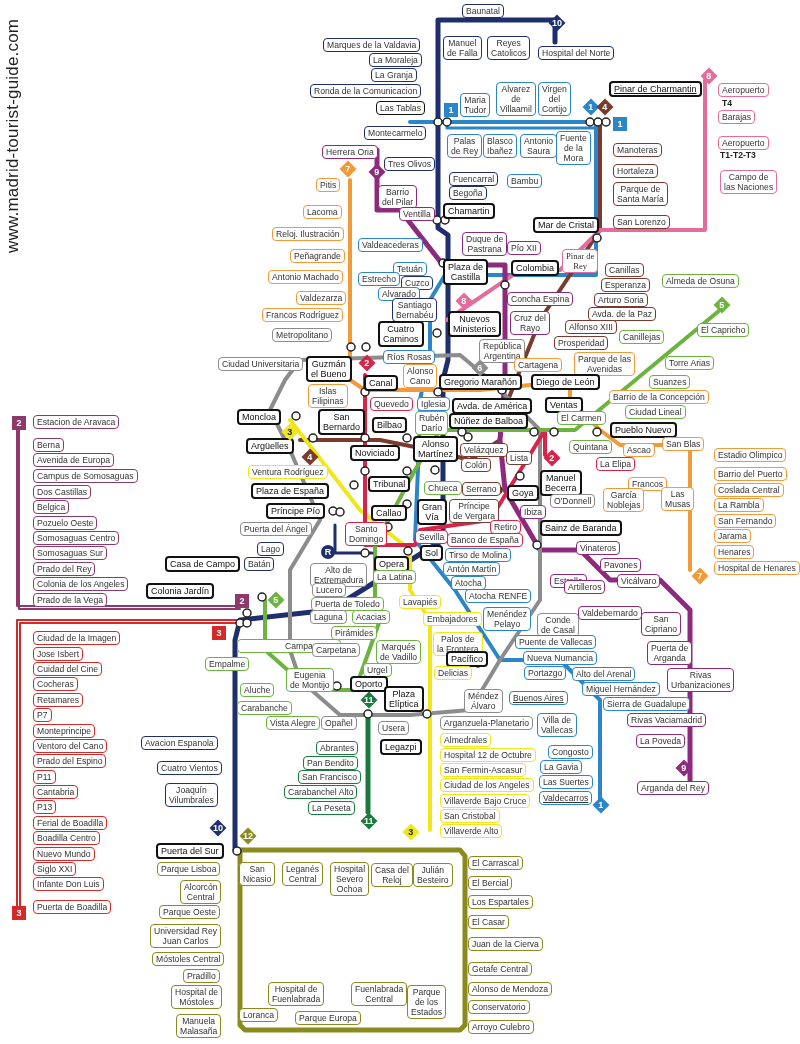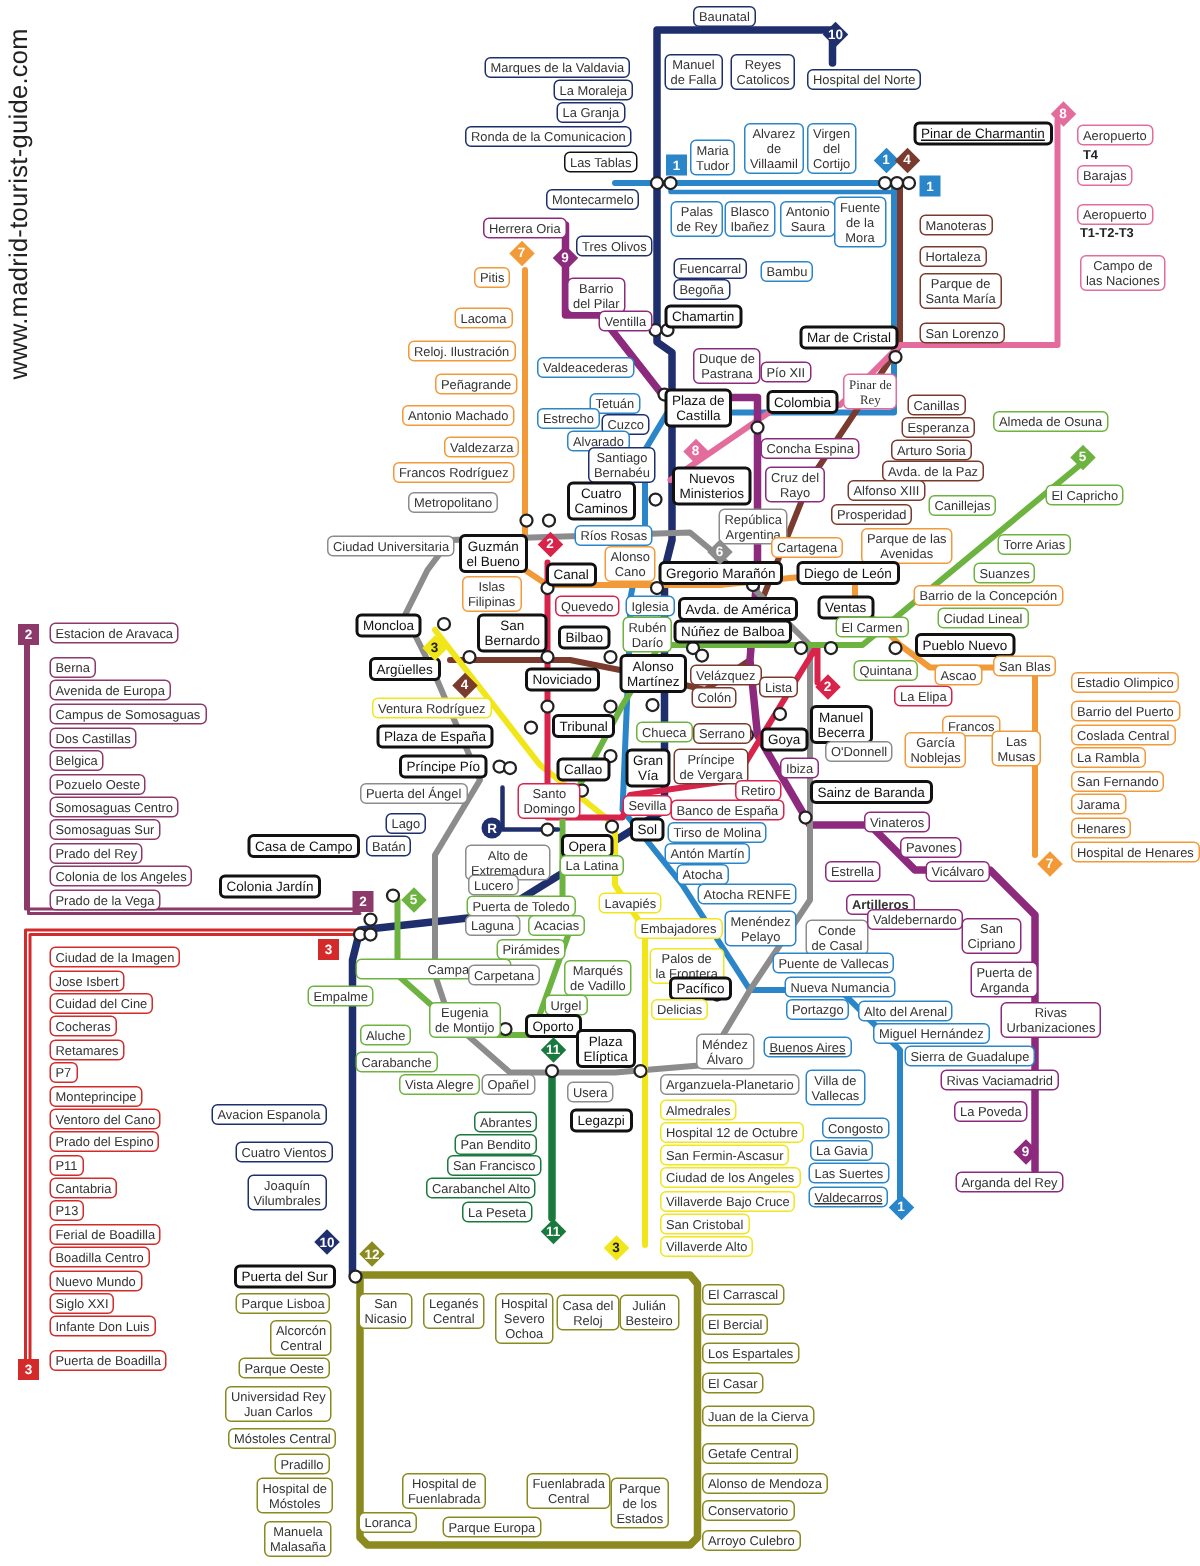--- a/index.html
+++ b/index.html
@@ -250,21 +250,21 @@
     <div class="lbl" style="left: 443px; top: 562px; border-color: rgb(42, 134, 200);">Antón Martín</div>
     <div class="lbl" style="left: 600px; top: 558px; border-color: rgb(141, 42, 126);">Pavones</div>
     <div class="lbl" style="left: 714px; top: 561px; border-color: rgb(242, 154, 56);">Hospital de Henares</div>
     <div class="lbl" style="left: 373px; top: 570px; border-color: rgb(108, 179, 63);">La Latina</div>
     <div class="lbl" style="left: 451px; top: 576px; border-color: rgb(42, 134, 200);">Atocha</div>
     <div class="lbl" style="left: 550px; top: 574px; border-color: rgb(141, 42, 126);">Estrella</div>
     <div class="lbl" style="left: 617px; top: 574px; border-color: rgb(141, 42, 126);">Vicálvaro</div>
     <div class="lbl hub" style="left: 146px; top: 583px; border-color: rgb(17, 17, 17);">Colonia Jardín</div>
     <div class="lbl" style="left: 312px; top: 583px; border-color: rgb(140, 140, 140);">Lucero</div>
     <div class="lbl" style="left: 465px; top: 589px; border-color: rgb(42, 134, 200);">Atocha RENFE</div>
-    <div class="lbl" style="left: 564px; top: 596px; border-color: rgb(141, 42, 126); font-weight: bold;">Artilleros</div>
+    <div class="lbl" style="left: 564px; top: 580px; border-color: rgb(141, 42, 126);">Artilleros</div>
     <div class="lbl" style="left: 399px; top: 595px; border-color: rgb(241, 230, 26);">Lavapiés</div>
     <div class="lbl" style="left: 311px; top: 597px; border-color: rgb(108, 179, 63);">Puerta de Toledo</div>
     <div class="lbl" style="left: 483px; top: 607px; border-color: rgb(42, 134, 200);">Menéndez<br>Pelayo</div>
     <div class="lbl" style="left: 537px; top: 613px; border-color: rgb(140, 140, 140);">Conde<br>de Casal</div>
     <div class="lbl" style="left: 578px; top: 606px; border-color: rgb(141, 42, 126);">Valdebernardo</div>
     <div class="lbl" style="left: 641px; top: 612px; border-color: rgb(141, 42, 126);">San<br>Cipriano</div>
     <div class="lbl" style="left: 310px; top: 610px; border-color: rgb(140, 140, 140);">Laguna</div>
     <div class="lbl" style="left: 352px; top: 610px; border-color: rgb(108, 179, 63);">Acacias</div>
     <div class="lbl" style="left: 423px; top: 612px; border-color: rgb(241, 230, 26);">Embajadores</div>
     <div class="lbl" style="left: 331px; top: 626px; border-color: rgb(108, 179, 63);">Pirámides</div>

